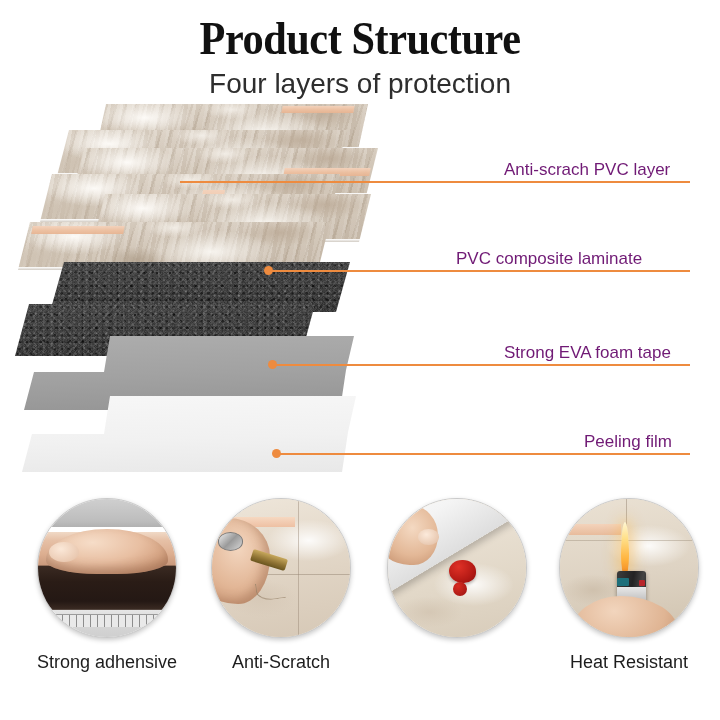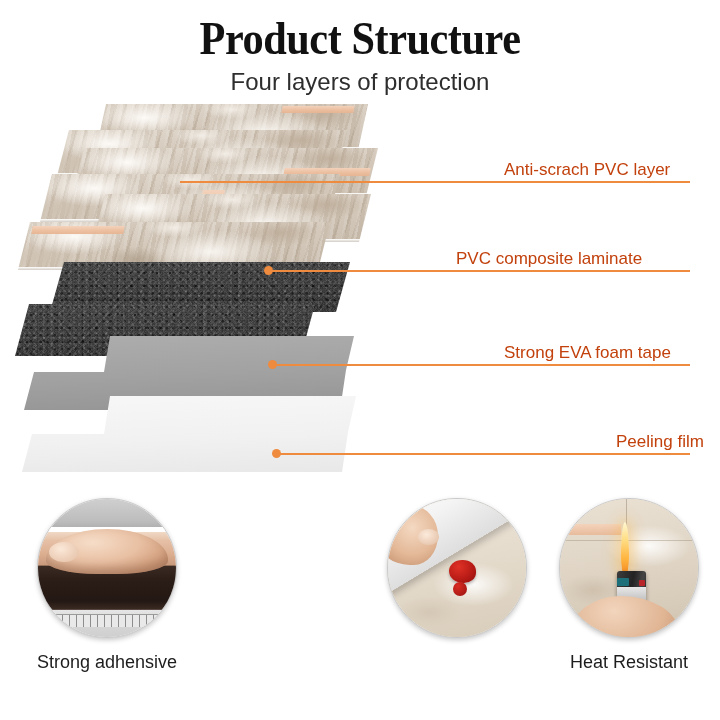--- a/index.html
+++ b/index.html
@@ -21,21 +21,21 @@
     font-weight:bold;
     font-size:46px;
     letter-spacing:-0.5px;
     color:#111111;
     transform:scaleX(0.92);
     transform-origin:center top;
   }
   .subtitle{
     position:absolute;top:68px;left:0;width:720px;
     text-align:center;
-    font-size:24px;
+    font-size:28px;
     font-weight:400;
     color:#2e2e2e;
   }
 
   
   .stack{position:absolute;left:0;top:100px;width:460px;height:370px;}
 
   .layer{
     position:absolute;
     filter:drop-shadow(4px 7px 5px rgba(0,0,0,0.33));
@@ -91,21 +91,21 @@
 
   
   .leader{position:absolute;height:2px;background:#ee8b3f;}
   .dot{
     position:absolute;width:9px;height:9px;border-radius:50%;
     background:#ee8b3f;
   }
   .lab{
     position:absolute;
     font-size:17px;
-    color:#c2410c;
+    color:#701a75;
     white-space:nowrap;
   }
 
   
   .features{position:absolute;left:0;top:498px;width:720px;height:200px;}
   .feat{position:absolute;width:170px;text-align:center;}
   .circ{
     width:138px;height:138px;border-radius:50%;
     margin:0 auto;overflow:hidden;position:relative;
     border:1px solid #c9c9c9;
@@ -321,35 +321,49 @@
 
   <div class="leader" style="left:272px;top:364px;width:418px;"></div>
   <div class="dot" style="left:268px;top:360px;"></div>
 
   <div class="leader" style="left:276px;top:453px;width:414px;"></div>
   <div class="dot" style="left:272px;top:449px;"></div>
 
   <div class="lab" style="left:504px;top:160px;">Anti-scrach PVC layer</div>
   <div class="lab" style="left:456px;top:249px;">PVC composite laminate</div>
   <div class="lab" style="left:504px;top:343px;">Strong EVA foam tape</div>
-  <div class="lab" style="left:584px;top:432px;margin-left:32px;">Peeling film</div>
+  <div class="lab" style="left:584px;top:432px;">Peeling film</div>
 
   <div class="features">
 
     <div class="feat" style="left:22px;top:0;text-align:center;">
       <div class="circ">
         <div class="ph1">
           <div class="knuckle"></div>
             <div class="nail"></div>
             <div class="ruler"></div>
         </div>
       </div>
       <div class="feat-cap">Strong adhensive</div>
     </div>
 
+    <div class="feat" style="left:196px;top:0;">
+      <div class="circ">
+        <div class="ph2">
+          <div class="gr"></div>
+            <div class="seam"></div>
+            <div class="seam2"></div>
+          <div class="hand"></div>
+            <div class="ring"></div>
+            <div class="key"></div>
+            <div class="scr"></div>
+        </div>
+      </div>
+      <div class="feat-cap">Anti-Scratch</div>
+    </div>
 
     <div class="feat" style="left:372px;top:0;">
       <div class="circ">
         <div class="ph3">
           <div class="cloth"></div>
             <div class="hand"></div>
             <div class="nail"></div>
           <div class="drop"></div>
             <div class="drop2"></div>
         </div>

